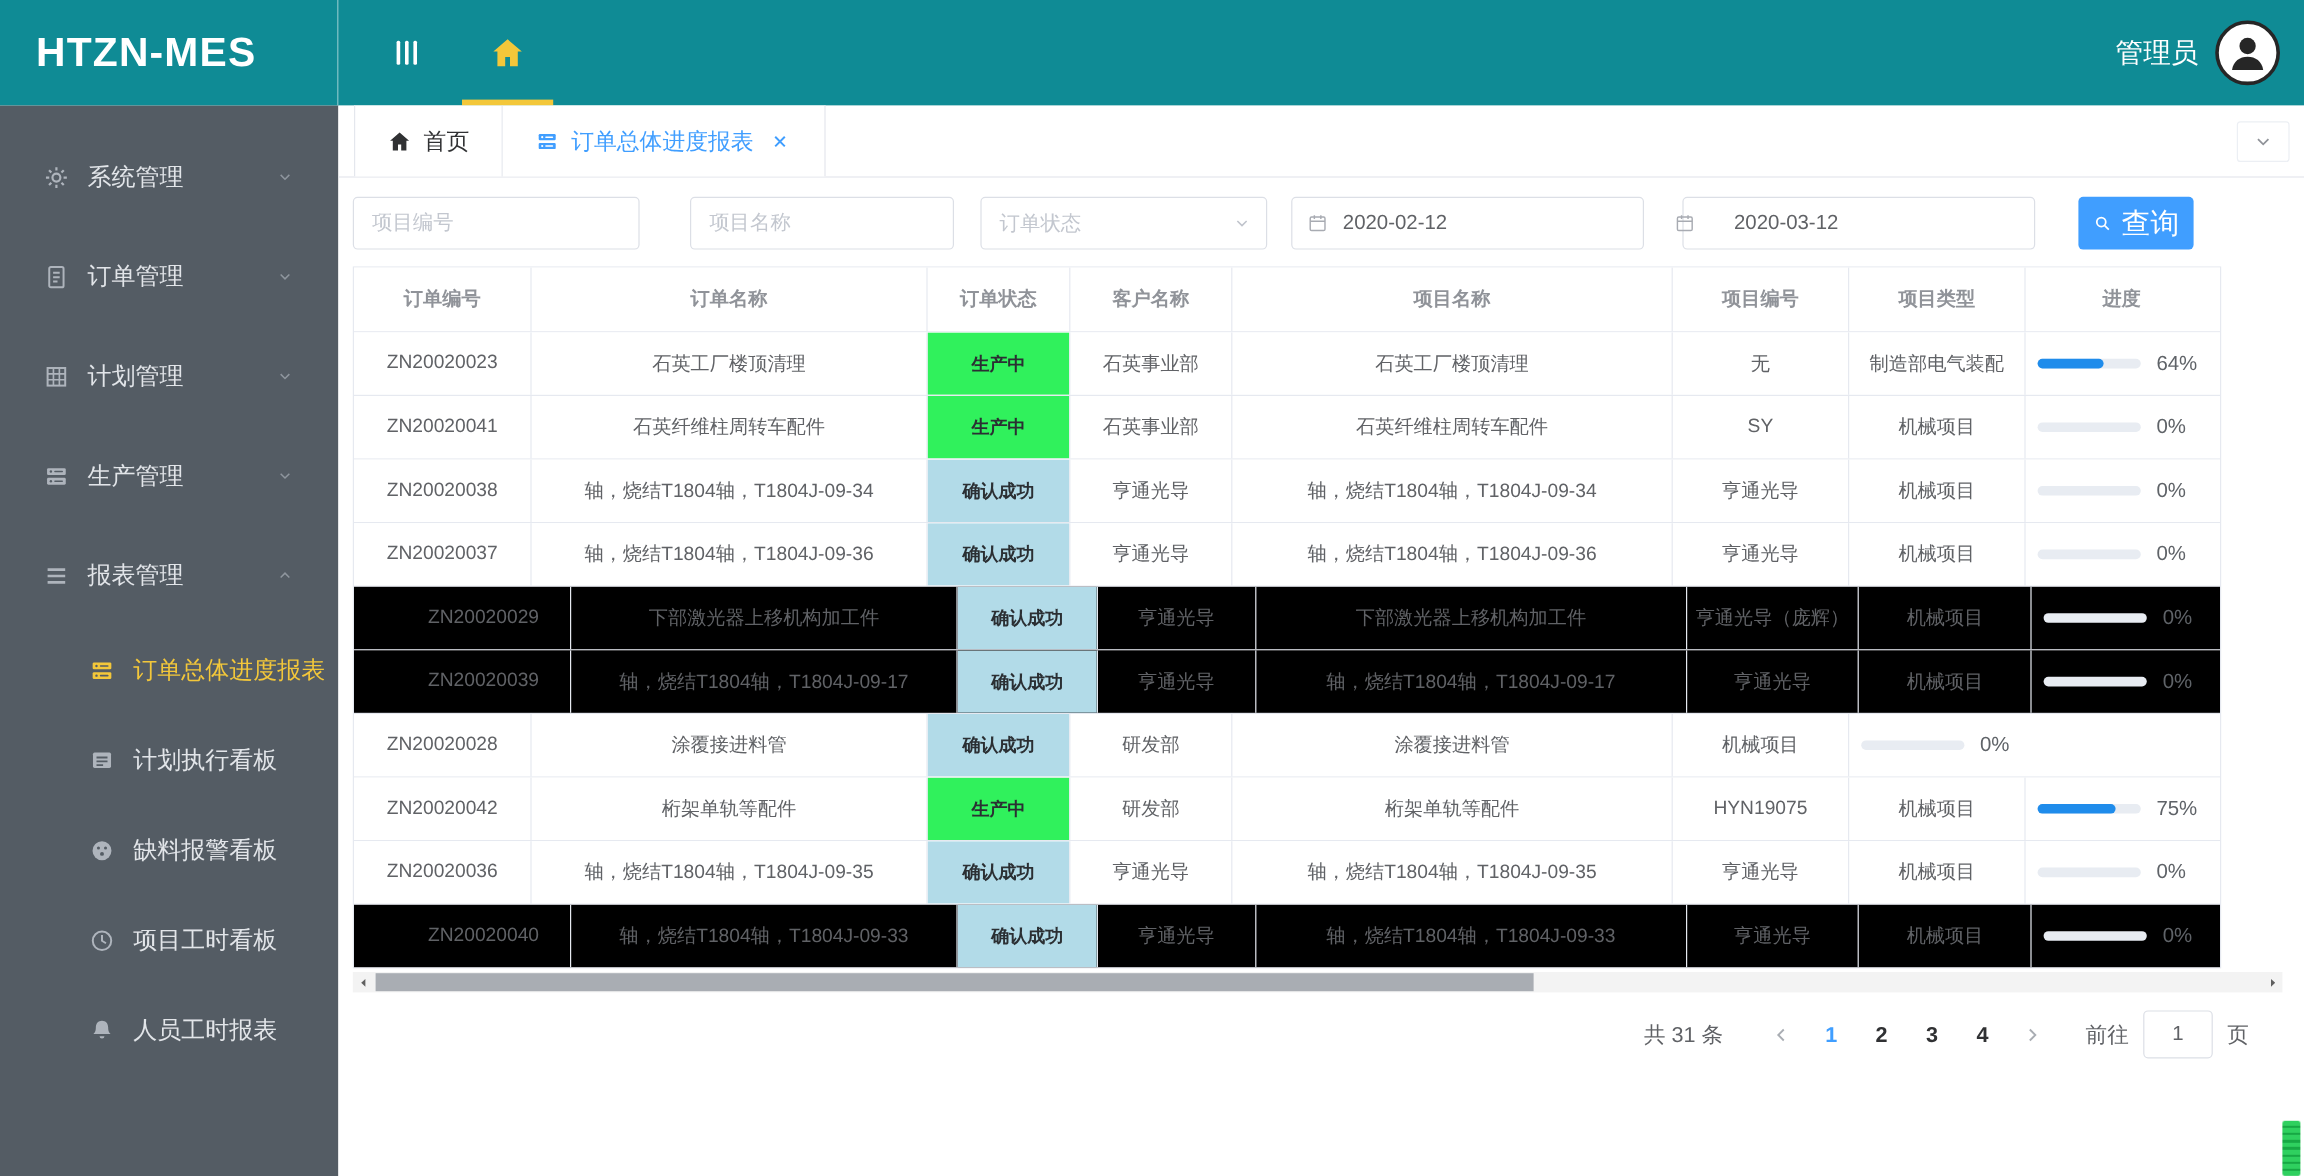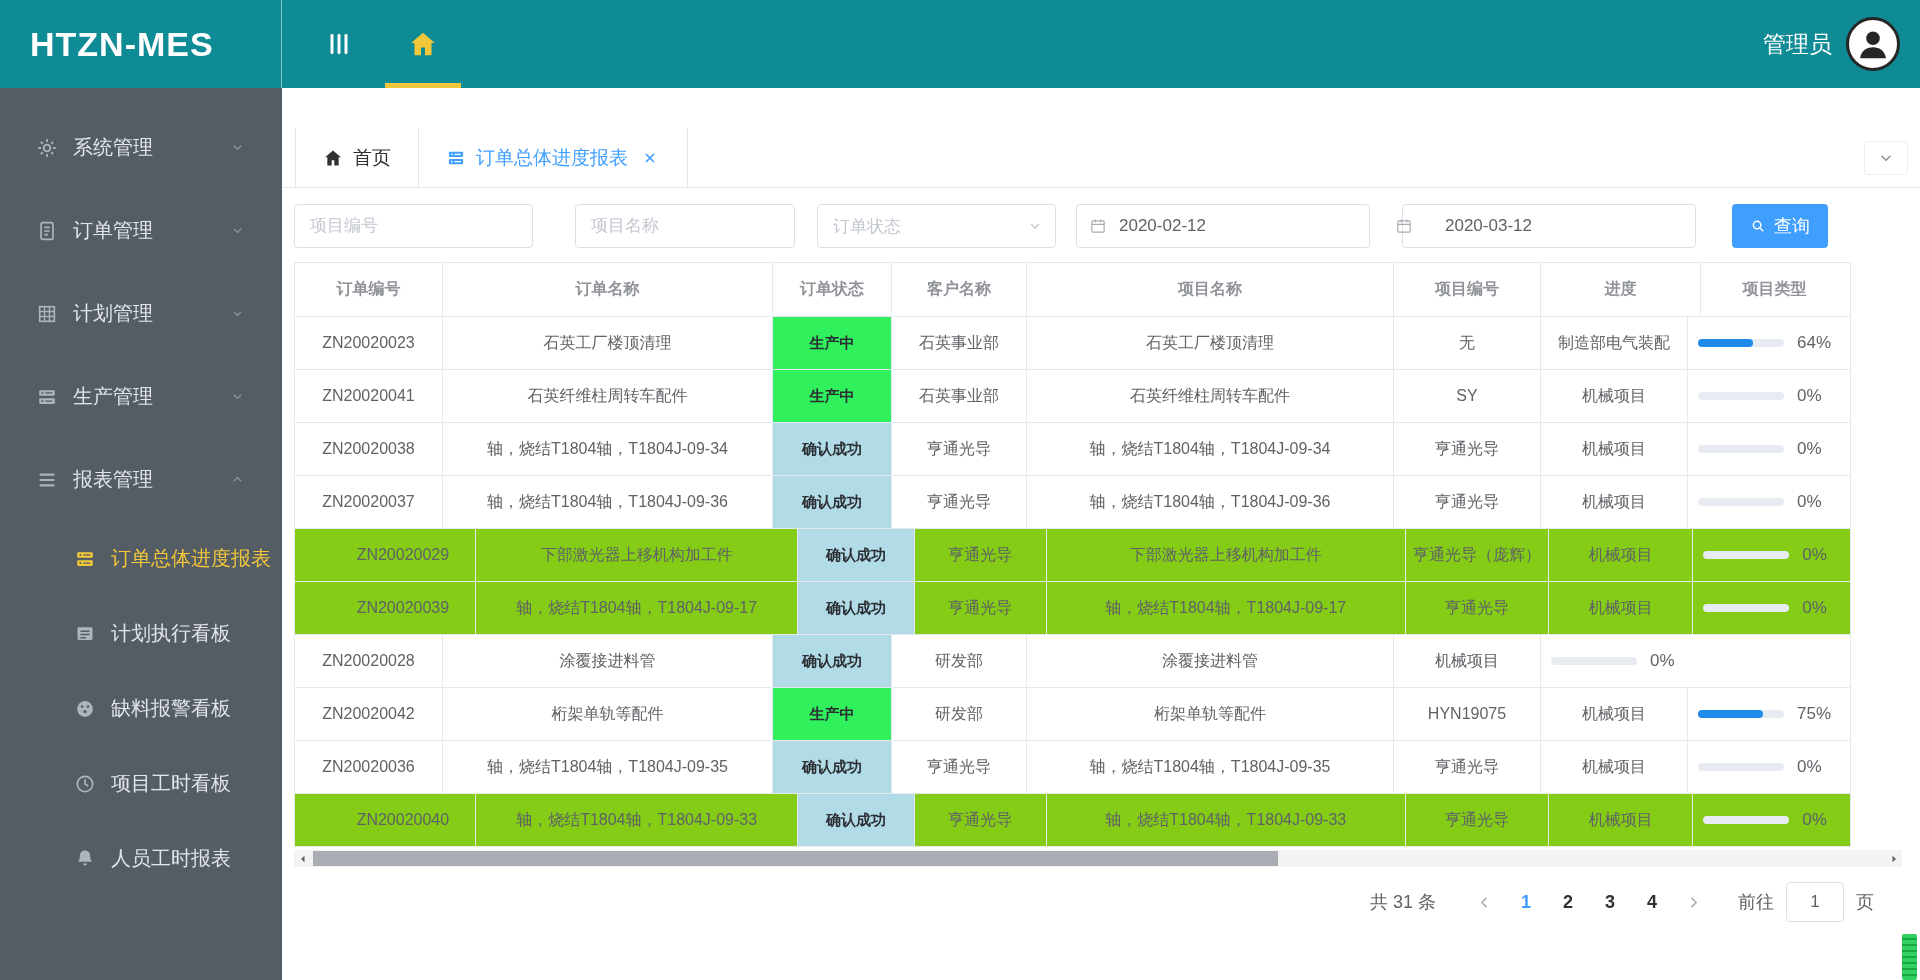--- a/index.html
+++ b/index.html
@@ -35,21 +35,21 @@
   .side-item .icn{font-size:22px;color:#aeb4bc;margin-right:15px;}
   .side-item .lbl{flex:1;white-space:nowrap;}
   .side-item .chev{font-size:15px;color:#8f969e;margin-left:6px;}
   .side-sub .side-item{padding-left:74px;height:75px;}
   .side-item.active{color:var(--yellow);}
   .side-item.active .icn{color:var(--yellow);}
 
   .main{flex:1;background:#fff;display:flex;flex-direction:column;position:relative;}
 
   
-  .tabbar{height:60px;border-bottom:1px solid #e4e7ed;display:flex;align-items:stretch;position:relative;margin-top:40px;}
+  .tabbar{height:60px;border-bottom:1px solid #e4e7ed;display:flex;align-items:stretch;position:relative;}
   .tab{display:flex;align-items:center;gap:10px;padding:0 27px;font-size:19px;color:#303133;
        border-right:1px solid #e4e7ed;cursor:pointer;background:#fff;}
   .tab:first-child{margin-left:13px;border-left:1px solid #e4e7ed;}
   .tab .icn{font-size:20px;color:#303133;--hole:#fff;}
   .tab.active{color:var(--accent);}
   .tab.active .icn{color:var(--accent);}
   .tab-close{display:flex;align-items:center;font-size:14px;color:var(--accent);margin-left:2px;cursor:pointer;}
   .tab-dropdown{position:absolute;right:12px;top:13px;width:44px;height:34px;border:1px solid #eceff4;
                 border-radius:3px;display:flex;align-items:center;justify-content:center;
                 color:#909399;font-size:18px;cursor:pointer;background:#fff;}
@@ -63,29 +63,29 @@
   .f-project-name{width:220px;margin-right:22px;}
   .f-select{width:239px;height:44px;border:1px solid #dcdfe6;border-radius:4px;margin-right:20px;
             display:flex;align-items:center;justify-content:space-between;padding:0 12px 0 15px;cursor:pointer;background:#fff;}
   .f-select .ph{color:#c3c7cf;font-size:17px;}
   .f-select .icn{color:#c0c4cc;font-size:16px;}
   .f-date{position:relative;margin-right:12px;}
   .f-date.second{margin-right:36px;padding-left:20px;}
   .f-date .icn{position:absolute;left:13px;top:13px;font-size:18px;color:#a8abb2;pointer-events:none;}
   .f-date input{width:294px;padding-left:42px;}
   .search-btn{width:96px;height:44px;background:var(--accent);border:none;border-radius:4px;color:#fff;
-              font-size:18px;display:flex;align-items:center;justify-content:center;gap:8px;
+              font-size:24px;display:flex;align-items:center;justify-content:center;gap:8px;
               cursor:pointer;font-family:inherit;}
   .search-btn .icn{font-size:16px;}
 
   
   .table-wrap{margin:14px 0 0 12px;width:1557px;border:1px solid #e6e9f0;font-size:16px;}
   .t-row{display:flex;border-bottom:1px solid #e6e9f0;background:#fff;}
   .t-row:last-child{border-bottom:none;}
-  .t-row.striped{background:#84cc16;padding-left:36px;}
+  .t-row.striped{background:#000000;padding-left:36px;}
   .t-cell{display:flex;align-items:center;justify-content:center;height:52px;
           border-right:1px solid #e6e9f0;color:#606266;overflow:hidden;white-space:nowrap;padding:0 4px;}
   .t-cell:last-child{border-right:none;}
   .t-head .t-cell{height:53px;color:#909399;font-weight:bold;}
   .status-cell{padding:0;}
   .status-fill{width:100%;height:100%;display:flex;align-items:center;justify-content:center;
                font-size:15px;font-weight:bold;color:#2b2f33;}
   .progress-cell{justify-content:flex-start;padding:0 8px 0 10px;gap:13px;}
   .p-track{width:86px;height:8px;border-radius:5px;background:#e8ecf2;position:relative;flex-shrink:0;}
   .p-fill{position:absolute;left:0;top:0;height:100%;border-radius:5px;background:var(--pblue);}
@@ -317,22 +317,22 @@
       </div>
 
       <div class="table-wrap" id="table">
           <div class="t-row t-head">
             <div class="t-cell" style="width: 148px;">订单编号</div>
             <div class="t-cell" style="width: 330px;">订单名称</div>
             <div class="t-cell" style="width: 119px;">订单状态</div>
             <div class="t-cell" style="width: 135px;">客户名称</div>
             <div class="t-cell" style="width: 367px;">项目名称</div>
             <div class="t-cell" style="width: 147px;">项目编号</div>
+            <div class="t-cell" style="width: 147px;">项目类型</div>
             <div class="t-cell" style="width: 160px;">进度</div>
-            <div class="t-cell" style="width: 147px;">项目类型</div>
           </div>
           <div class="t-row">
             <div class="t-cell" style="width: 148px;">ZN20020023</div>
             <div class="t-cell" style="width: 330px;">石英工厂楼顶清理</div>
             <div class="t-cell status-cell" style="width: 119px;">
               <div class="status-fill" style="background: rgb(48, 241, 92);">生产中</div>
             </div>
             <div class="t-cell" style="width: 135px;">石英事业部</div>
             <div class="t-cell" style="width: 367px;">石英工厂楼顶清理</div>
             <div class="t-cell" style="width: 147px;">无</div>

